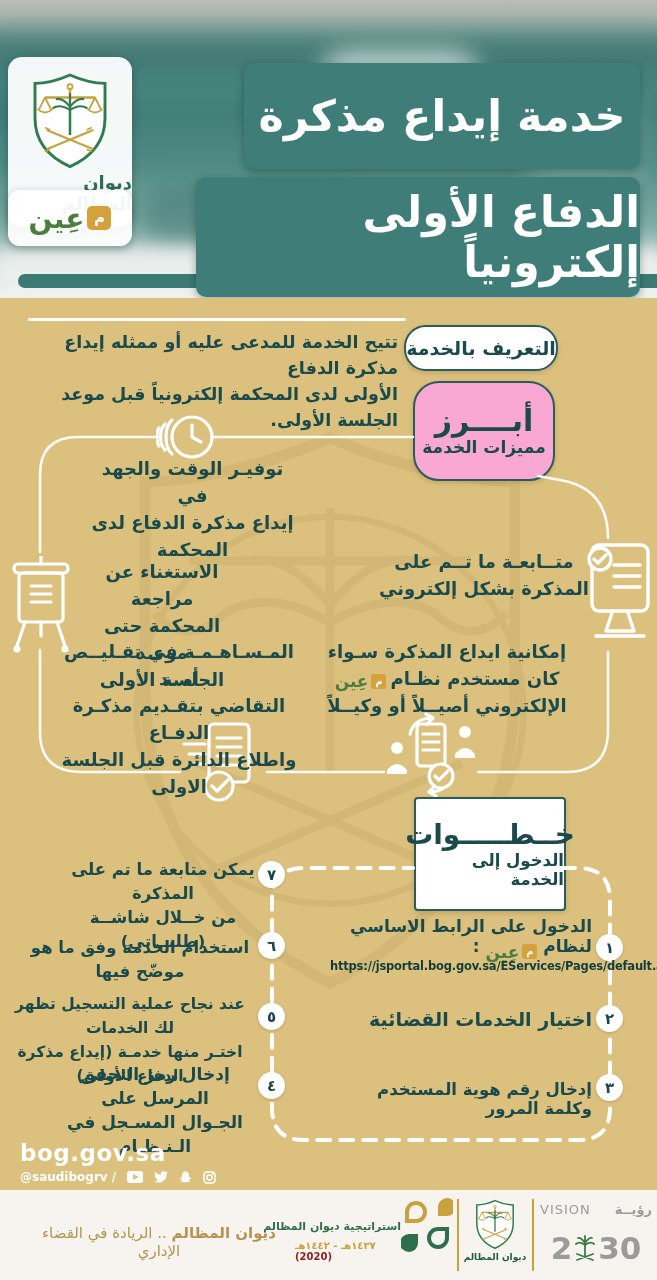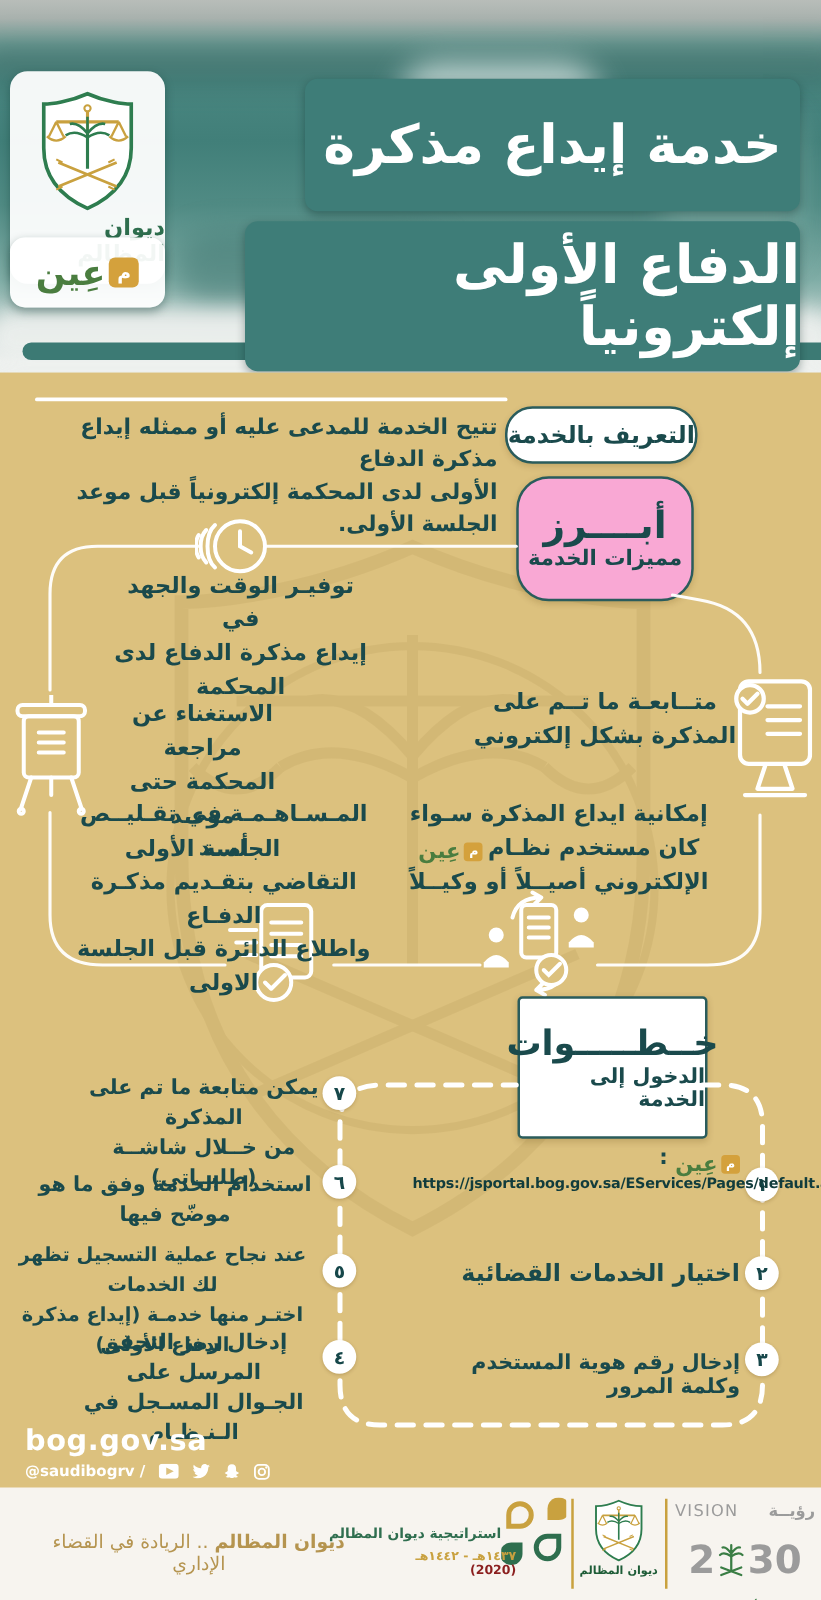--- a/index.html
+++ b/index.html
@@ -64,21 +64,21 @@
   
   .bog{left:20px;top:1140px;color:#fff;font-weight:bold;font-size:23px;letter-spacing:.5px;}
   .social-row{left:20px;top:1170px;display:flex;align-items:center;gap:11px;color:#fff;
     font-size:12px;font-weight:bold;}
   .fstrip{left:0;top:1190px;width:657px;height:90px;background:#f7f4ef;}
   .slogan{left:25px;top:1224px;width:268px;color:#b5944f;font-size:15px;text-align:center;}
   .slogan b{font-weight:bold;}
   .strategy{left:295px;top:1196px;width:158px;height:82px;}
   .strat-title{position:absolute;right:52px;top:24px;width:106px;color:#2f6e4f;font-weight:bold;
     font-size:11px;white-space:nowrap;text-align:center;}
-  .strat-years{position:absolute;right:40px;top:44px;width:118px;text-align:right;font-size:10px;
+  .strat-years{position:absolute;right:40px;top:44px;width:118px;text-align:left;font-size:10px;
     color:#c9a13f;font-weight:bold;direction:rtl;}
   .strat-years .yr-en{color:#8b1f1f;}
   .divider{width:2px;height:72px;background:#c9a13f;top:1199px;}
   .femblem{left:462px;top:1198px;width:66px;display:flex;flex-direction:column;align-items:center;gap:2px;}
   .femblem .cap{color:#1e5c37;font-size:9px;font-weight:bold;white-space:nowrap;}
   .vision{left:540px;top:1202px;width:112px;display:flex;flex-direction:column;align-items:center;gap:16px;}
   .v-row1{width:100%;display:flex;justify-content:space-between;align-items:baseline;color:#9b9b9b;}
   .v-row1 .en{font-size:13px;letter-spacing:1px;}
   .v-row1 .arw{font-size:13px;font-weight:bold;}
   .v-row2{display:flex;align-items:center;gap:1px;color:#9b9b9b;font-weight:bold;font-size:31px;line-height:30px;}
@@ -258,20 +258,21 @@
   <div class="abs num" style="left:596px;top:934px;">١</div>
   <div class="abs num" style="left:596px;top:1005px;">٢</div>
   <div class="abs num" style="left:596px;top:1074px;">٣</div>
   <div class="abs num" style="left:258px;top:1072px;">٤</div>
   <div class="abs num" style="left:258px;top:1003px;">٥</div>
   <div class="abs num" style="left:258px;top:932px;">٦</div>
   <div class="abs num" style="left:258px;top:861px;">٧</div>
 
   <div class="abs dk ar" style="left:330px;top:916px;width:262px;text-align:right;font-size:17px;">
     <div>
+      <span>الدخول على الرابط الاساسي لنظام</span>
       <span class="mueen mueen-sm">
         <span class="m-box">م</span>
         <span class="m-rest">عِين</span>
       </span><span> :</span>
     </div>
     <div class="url">https://jsportal.bog.gov.sa/EServices/Pages/default.aspx</div>
   </div>
   <div class="abs dk ar" style="left:340px;top:1008px;width:252px;text-align:right;font-size:19px;">اختيار الخدمات القضائية</div>
   <div class="abs dk ar" style="left:330px;top:1080px;width:262px;text-align:right;font-size:16.5px;">إدخال رقم هوية المستخدم وكلمة المرور</div>
   <div class="abs dk ar ml stext" style="left:55px;top:1062px;width:200px;font-size:17px;">إدخال رمز التحقق المرسل على

